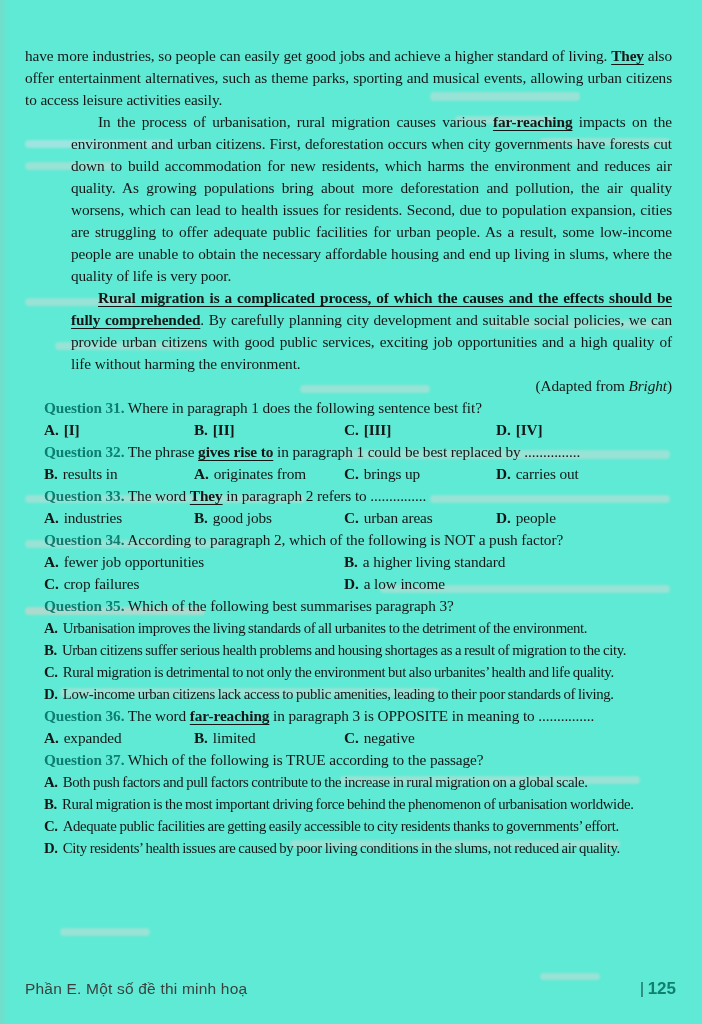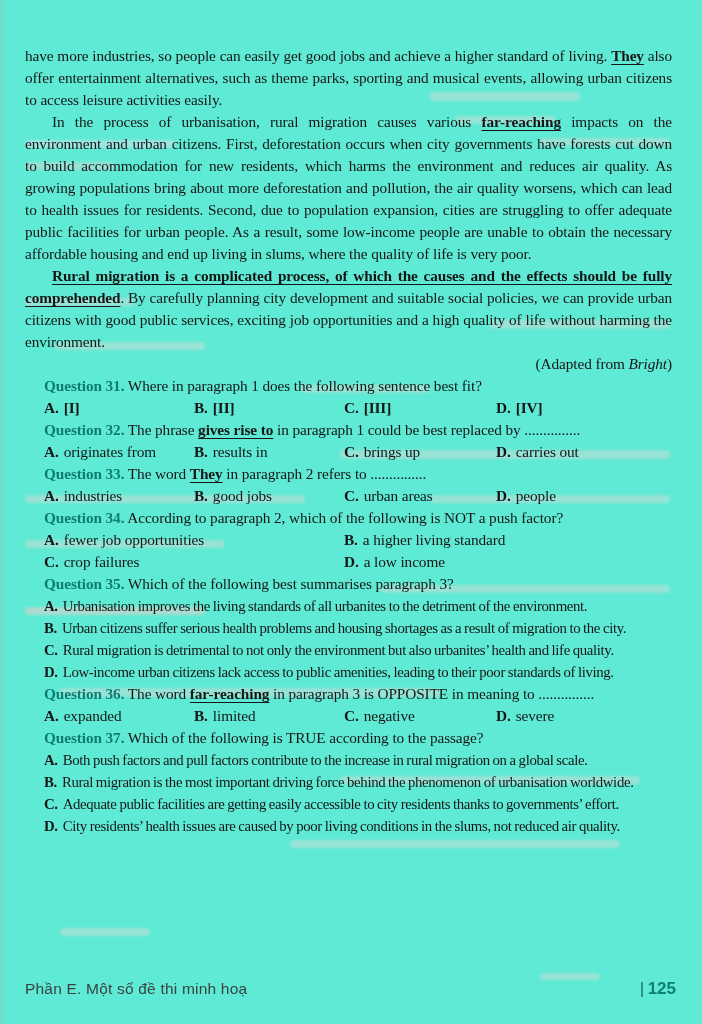--- a/index.html
+++ b/index.html
@@ -17,21 +17,21 @@
     background:linear-gradient(to right, rgba(186,172,168,.22), rgba(255,255,255,0));
   }
   .bleed-layer{position:absolute;inset:0;pointer-events:none;}
   .smudge{position:absolute;border-radius:4px;filter:blur(1.2px);}
   .content{
     position:absolute;left:25px;top:45px;width:647px;
     font-size:15.3px;line-height:22px;letter-spacing:-0.1px;
   }
   p{margin:0;}
   .body{text-align:justify;}
-  .indent{text-indent:27px;}
+  .indent{text-indent:27px;margin-left:46px;}
   .kw{font-weight:bold;text-decoration:underline;text-decoration-thickness:1.4px;text-underline-offset:2.5px;}
   .attribution{text-align:right;}
   .attribution i{font-style:italic;}
   .q-line{padding-left:19px;text-align:justify;}
   .q-label{color:#0e7d72;font-weight:bold;}
   .q-sentence{text-align:center;font-weight:bold;}
   .opts{display:grid;grid-template-columns:150px 150px 152px auto;padding-left:19px;}
   .opts2{display:grid;grid-template-columns:300px auto;padding-left:19px;}
   .opt .ok{font-weight:bold;}
   .opt .ov{margin-left:5px;}
@@ -94,22 +94,22 @@
         <span class="opt"><span class="ok">A.</span><span class="ov">[I]</span></span>
         <span class="opt"><span class="ok">B.</span><span class="ov">[II]</span></span>
         <span class="opt"><span class="ok">C.</span><span class="ov">[III]</span></span>
         <span class="opt"><span class="ok">D.</span><span class="ov">[IV]</span></span>
       </div>
     </div>
 
     <div>
       <p class="q-line"><span class="q-label">Question 32.</span><span> The phrase </span><span class="kw">gives rise to</span><span> in paragraph 1 could be best replaced by ...............</span></p>
       <div class="opts">
+        <span class="opt"><span class="ok">B.</span><span class="ov">results in</span></span>
         <span class="opt"><span class="ok">A.</span><span class="ov">originates from</span></span>
-        <span class="opt"><span class="ok">B.</span><span class="ov">results in</span></span>
         <span class="opt"><span class="ok">C.</span><span class="ov">brings up</span></span>
         <span class="opt"><span class="ok">D.</span><span class="ov">carries out</span></span>
       </div>
     </div>
 
     <div>
       <p class="q-line"><span class="q-label">Question 33.</span><span> The word </span><span class="kw">They</span><span> in paragraph 2 refers to ...............</span></p>
       <div class="opts">
         <span class="opt"><span class="ok">A.</span><span class="ov">industries</span></span>
         <span class="opt"><span class="ok">B.</span><span class="ov">good jobs</span></span>
@@ -135,21 +135,20 @@
       <p class="optline"><span class="ok">C.</span><span class="ov">Rural migration is detrimental to not only the environment but also urbanites’ health and life quality.</span></p>
       <p class="optline"><span class="ok">D.</span><span class="ov">Low-income urban citizens lack access to public amenities, leading to their poor standards of living.</span></p>
     </div>
 
     <div>
       <p class="q-line"><span class="q-label">Question 36.</span><span> The word </span><span class="kw">far-reaching</span><span> in paragraph 3 is OPPOSITE in meaning to ...............</span></p>
       <div class="opts">
         <span class="opt"><span class="ok">A.</span><span class="ov">expanded</span></span>
         <span class="opt"><span class="ok">B.</span><span class="ov">limited</span></span>
         <span class="opt"><span class="ok">C.</span><span class="ov">negative</span></span>
-        <span class="opt"><span class="ok">D.</span><span class="ov">severe</span></span>
       </div>
     </div>
 
     <div>
       <p class="q-line"><span class="q-label">Question 37.</span><span> Which of the following is TRUE according to the passage?</span></p>
       <p class="optline"><span class="ok">A.</span><span class="ov">Both push factors and pull factors contribute to the increase in rural migration on a global scale.</span></p>
       <p class="optline"><span class="ok">B.</span><span class="ov">Rural migration is the most important driving force behind the phenomenon of urbanisation worldwide.</span></p>
       <p class="optline"><span class="ok">C.</span><span class="ov">Adequate public facilities are getting easily accessible to city residents thanks to governments’ effort.</span></p>
       <p class="optline"><span class="ok">D.</span><span class="ov">City residents’ health issues are caused by poor living conditions in the slums, not reduced air quality.</span></p>
     </div>

